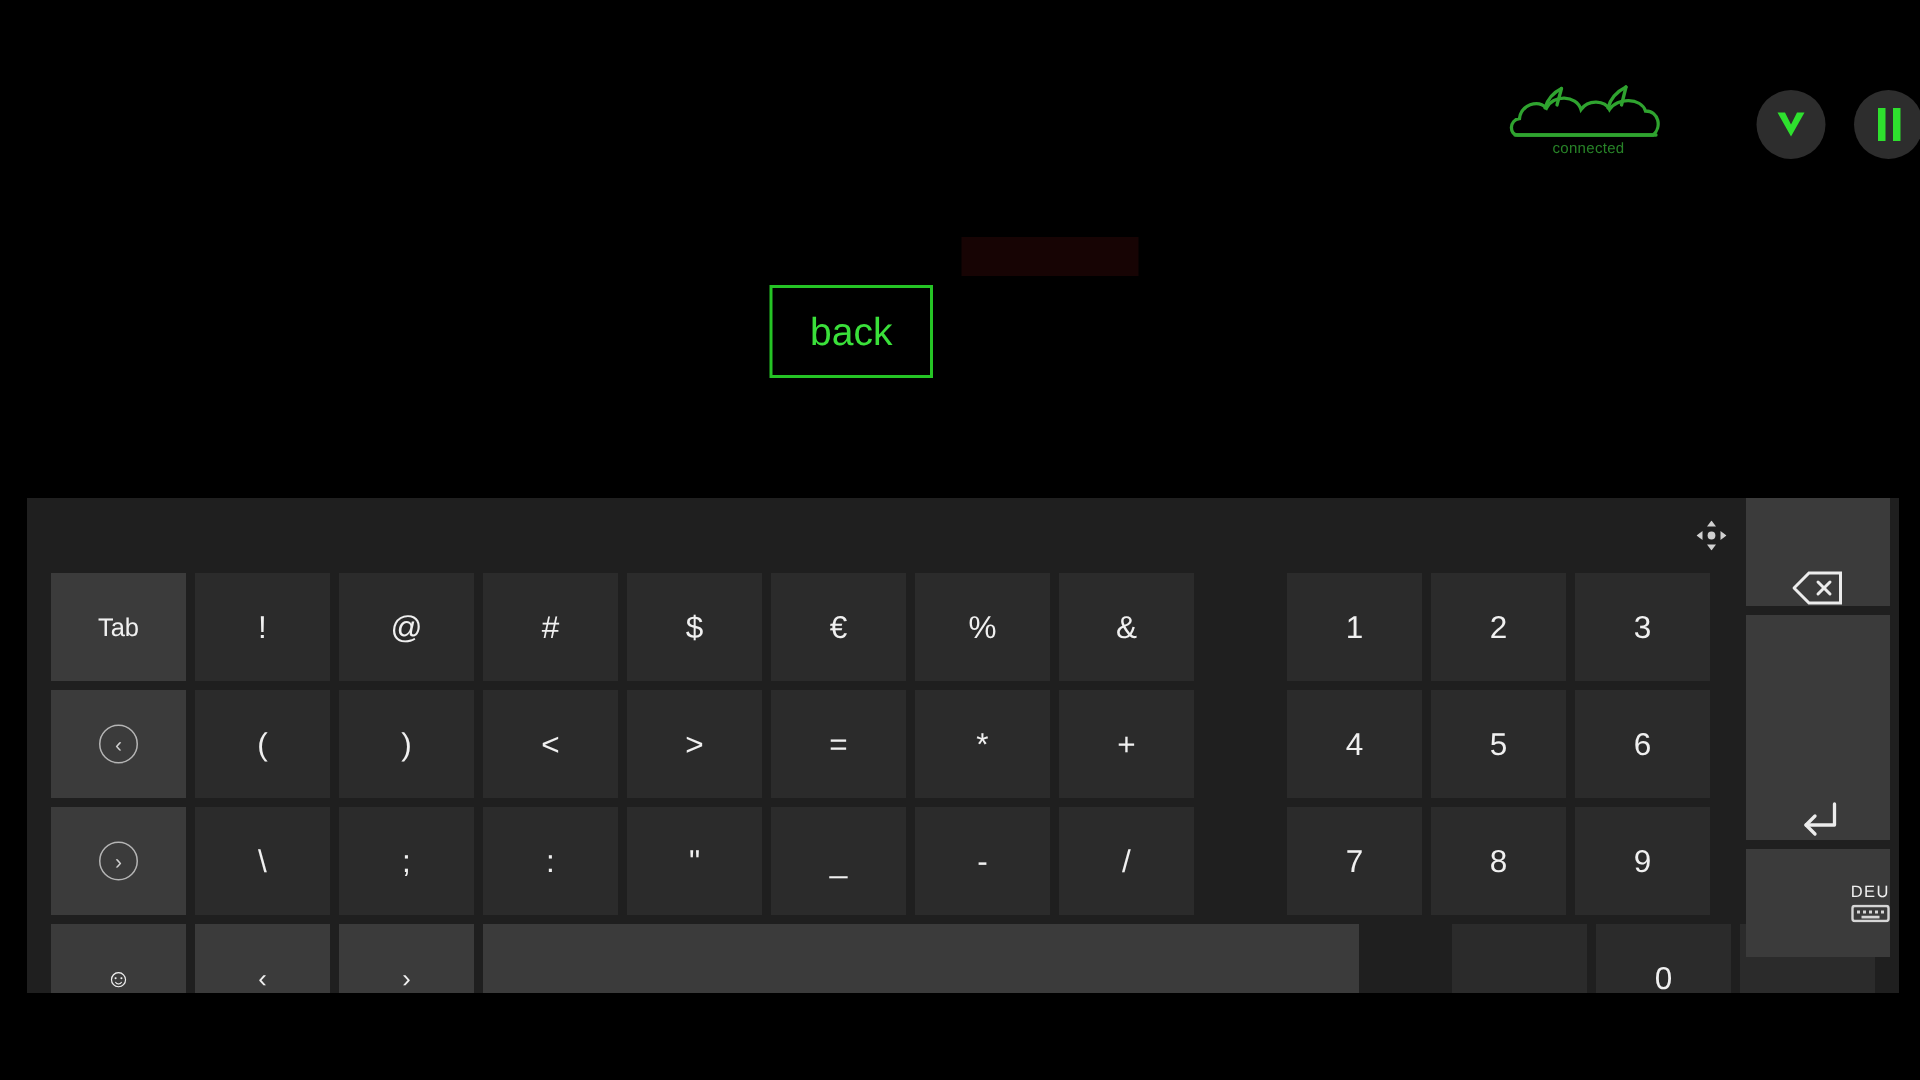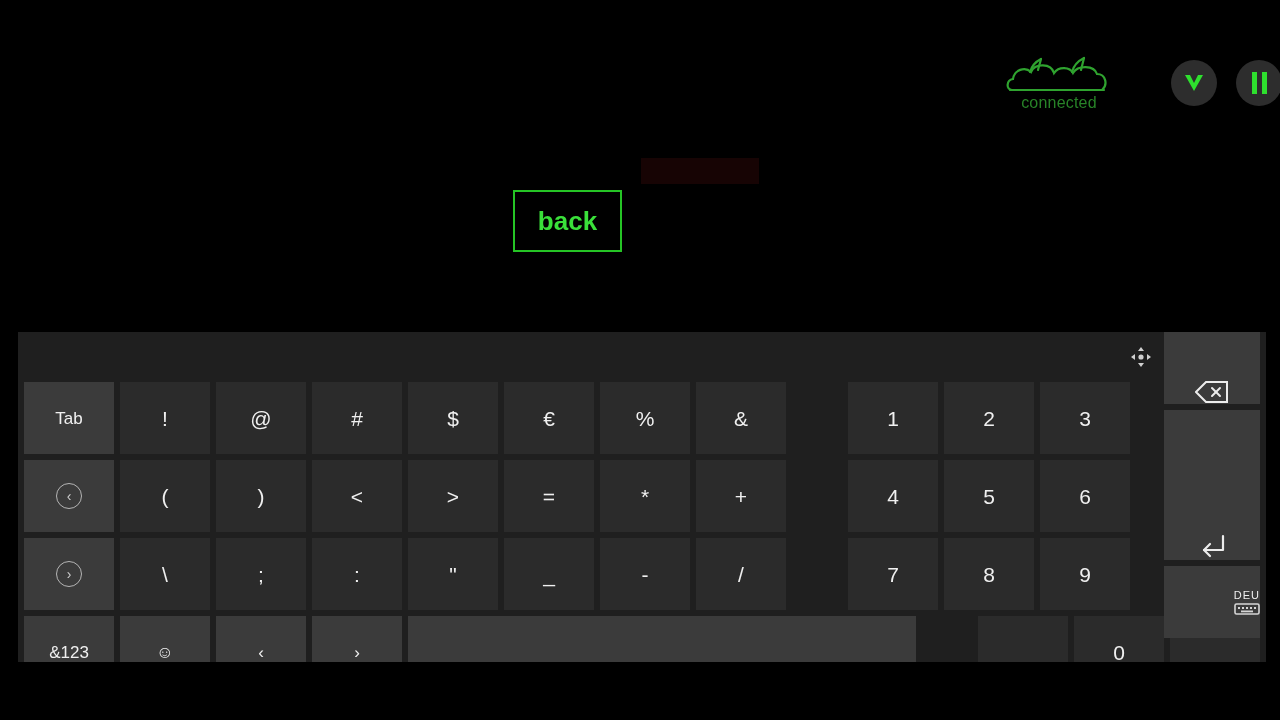--- a/index.html
+++ b/index.html
@@ -31,21 +31,21 @@
   .cloud-status {
     position: absolute;
     left: 1004px;
     top: 52px;
     width: 110px;
     height: 62px;
     text-align: center;
   }
   .cloud-status svg { display: block; }
   .cloud-label {
-    font-size: 16px;
+    font-size: 10px;
     color: #2f9b2f;
     letter-spacing: 0.2px;
     margin-top: -2px;
     text-align: center;
     opacity: .85;
   }
 
   .round-btn {
     position: absolute;
     width: 46px;
@@ -74,21 +74,20 @@
   .gbtn {
     position: absolute;
     border: 2px solid #25c425;
     background: #000000;
     color: #3ae03a;
     font-size: 26px;
     display: flex;
     align-items: center;
     justify-content: center;
     cursor: pointer;
-    font-weight: bold;
   }
   #back-button   { left: 513px; top: 190px; width: 109px; height: 62px; }
   #delete-button { left: 634px; top: 190px; width: 127px; height: 62px; }
 
   .red-smudge {
     position: absolute;
     left: 641px; top: 158px;
     width: 118px; height: 26px;
     background: #170404;
   }
@@ -118,21 +117,21 @@
     justify-content: center;
     color: #d8d8d8;
     cursor: pointer;
   }
   #osk-move-handle { right: 102px; }
   #osk-dock-button { right: 53px; }
   #osk-close-button { right: 4px; }
 
   #key-area {
     position: relative;
-    padding: 0 6px;
+    padding: 0 16px;
   }
 
   .krow {
     display: flex;
     gap: 6px;
     margin-bottom: 6px;
     height: 72px;
   }
 
   .key {
@@ -376,23 +375,20 @@
           </div>
           <div class="key">
             <span class="glyph">8</span>
           </div>
           <div class="key">
             <span class="glyph">9</span>
           </div>
         </div>
         <div class="krow">
           <div class="key mod">
-            <span class="glyph">&amp;123</span>
-          </div>
-          <div class="key mod">
             <span class="glyph">☺</span>
           </div>
           <div class="key mod">
             <span class="glyph">‹</span>
           </div>
           <div class="key mod">
             <span class="glyph">›</span>
           </div>
           <div class="key mod spacebar">
             <span class="glyph"></span>

